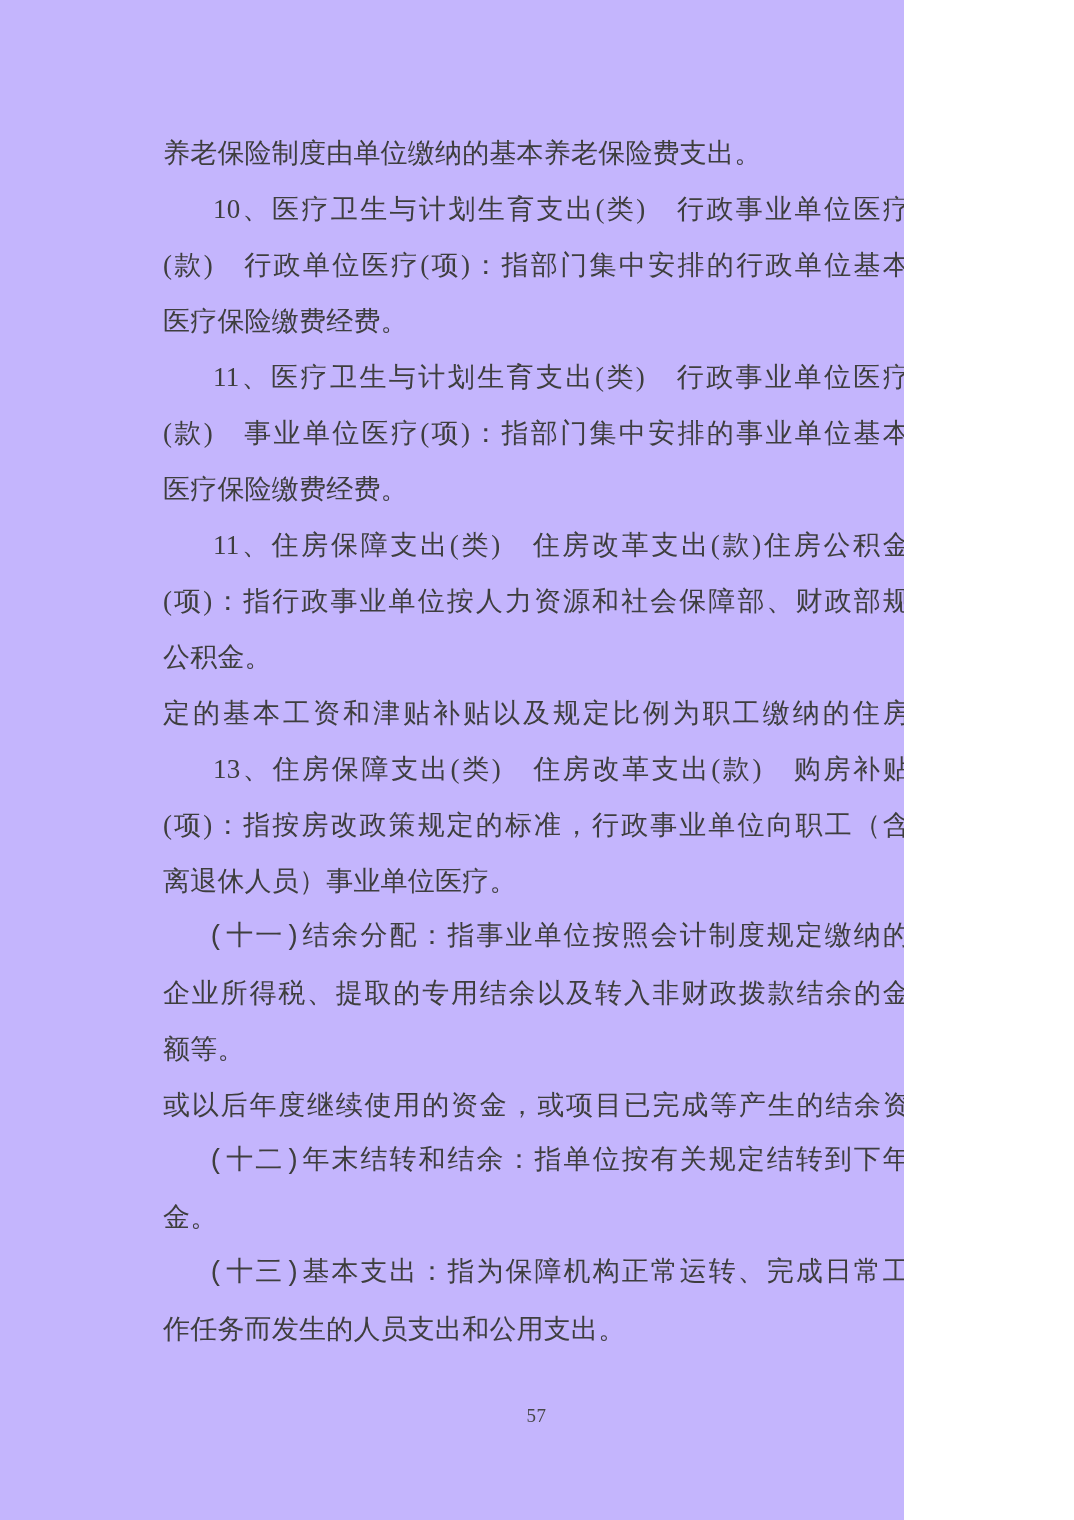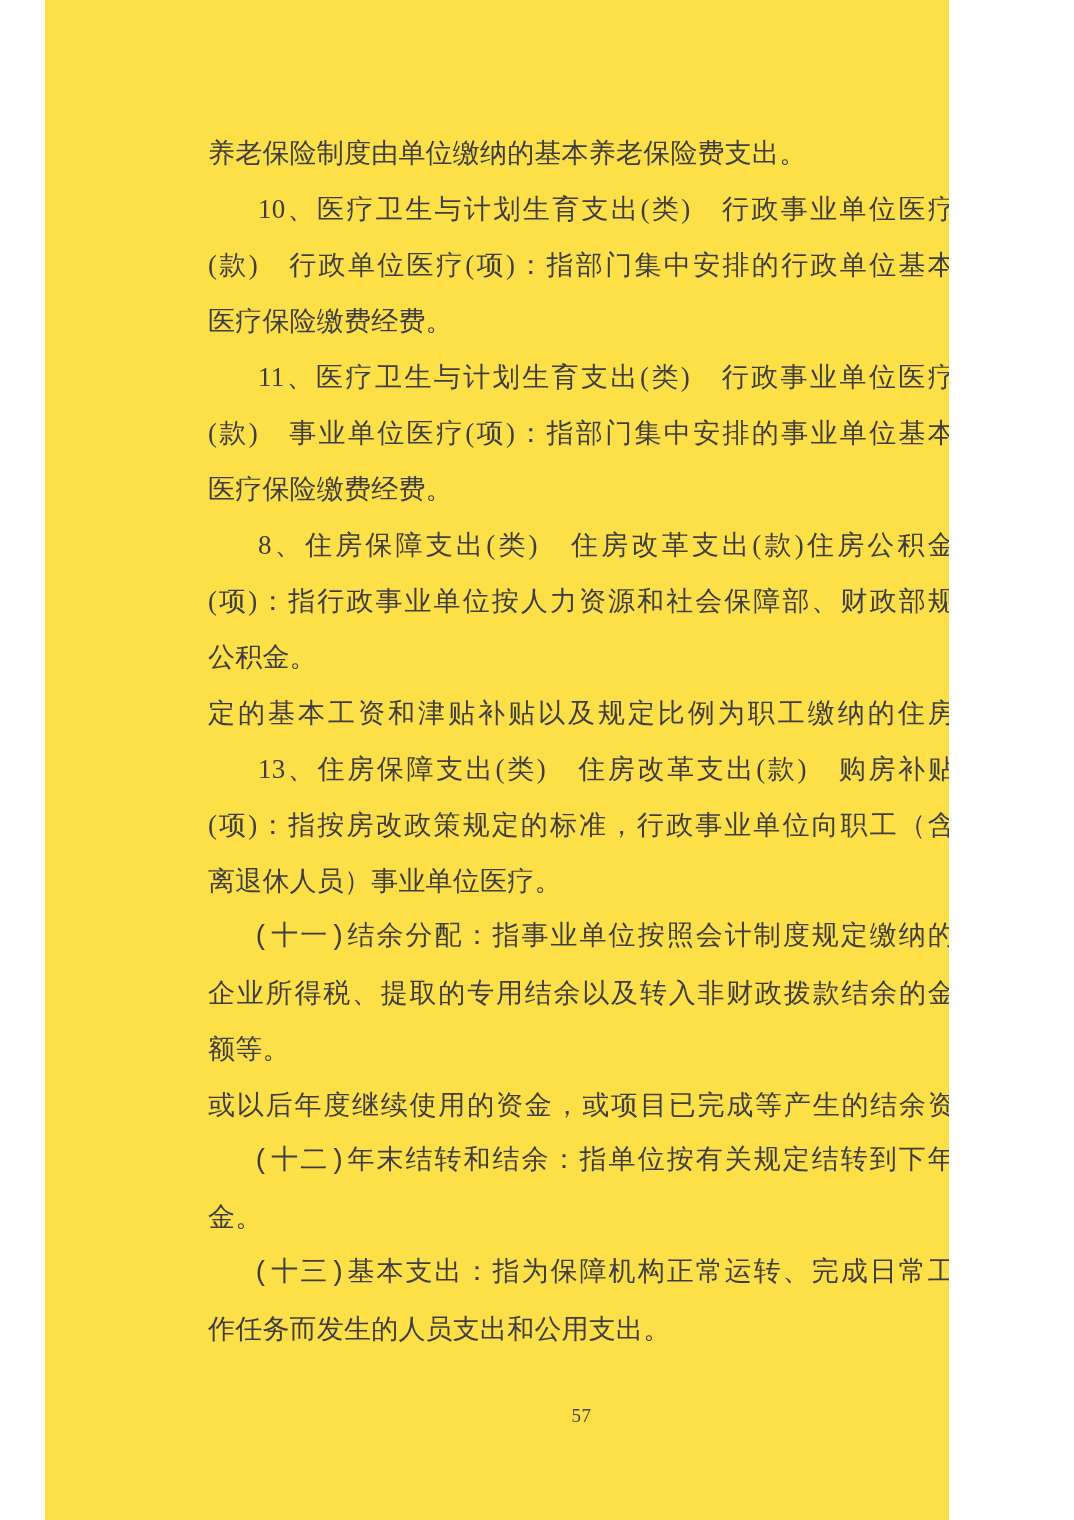--- a/index.html
+++ b/index.html
@@ -4,29 +4,28 @@
 <style>
   html, body {
     margin: 0;
     padding: 0;
     background: #ffffff;
   }
   .page {
     position: relative;
     width: 904px;
     height: 1520px;
-    background: #fde047;
+    background: #c4b5fd;
     box-sizing: border-box;
     padding: 125px 164px 0 163px;
     font-family: "Liberation Serif", "DejaVu Serif", serif;
     font-size: 27px;
     line-height: 56px;
     color: #3e3e3e;
     overflow: hidden;
-    margin-left: 45px;
   }
   .textblock {
     width: 747px;
   }
   .ln {
     width: 747px;
     letter-spacing: 0.2px;
   }
   
   .fill {
@@ -52,21 +51,21 @@
 
 <div class="page">
   <div class="textblock">
     <div class="ln">养老保险制度由单位缴纳的基本养老保险费支出。</div>
     <div class="ln fill ind">10、医疗卫生与计划生育支出(类)　行政事业单位医疗</div>
     <div class="ln fill">(款)　行政单位医疗(项)：指部门集中安排的行政单位基本</div>
     <div class="ln">医疗保险缴费经费。</div>
     <div class="ln fill ind">11、医疗卫生与计划生育支出(类)　行政事业单位医疗</div>
     <div class="ln fill">(款)　事业单位医疗(项)：指部门集中安排的事业单位基本</div>
     <div class="ln">医疗保险缴费经费。</div>
-    <div class="ln fill ind">8、住房保障支出(类)　住房改革支出(款)住房公积金</div>
+    <div class="ln fill ind">11、住房保障支出(类)　住房改革支出(款)住房公积金</div>
     <div class="ln fill">(项)：指行政事业单位按人力资源和社会保障部、财政部规</div>
     <div class="ln">公积金。</div>
     <div class="ln fill">定的基本工资和津贴补贴以及规定比例为职工缴纳的住房</div>
     <div class="ln fill ind">13、住房保障支出(类)　住房改革支出(款)　购房补贴</div>
     <div class="ln fill">(项)：指按房改政策规定的标准，行政事业单位向职工（含</div>
     <div class="ln">离退休人员）事业单位医疗。</div>
     <div class="ln fill ind2">(十一)结余分配：指事业单位按照会计制度规定缴纳的</div>
     <div class="ln fill">企业所得税、提取的专用结余以及转入非财政拨款结余的金</div>
     <div class="ln">额等。</div>
     <div class="ln fill">或以后年度继续使用的资金，或项目已完成等产生的结余资</div>

